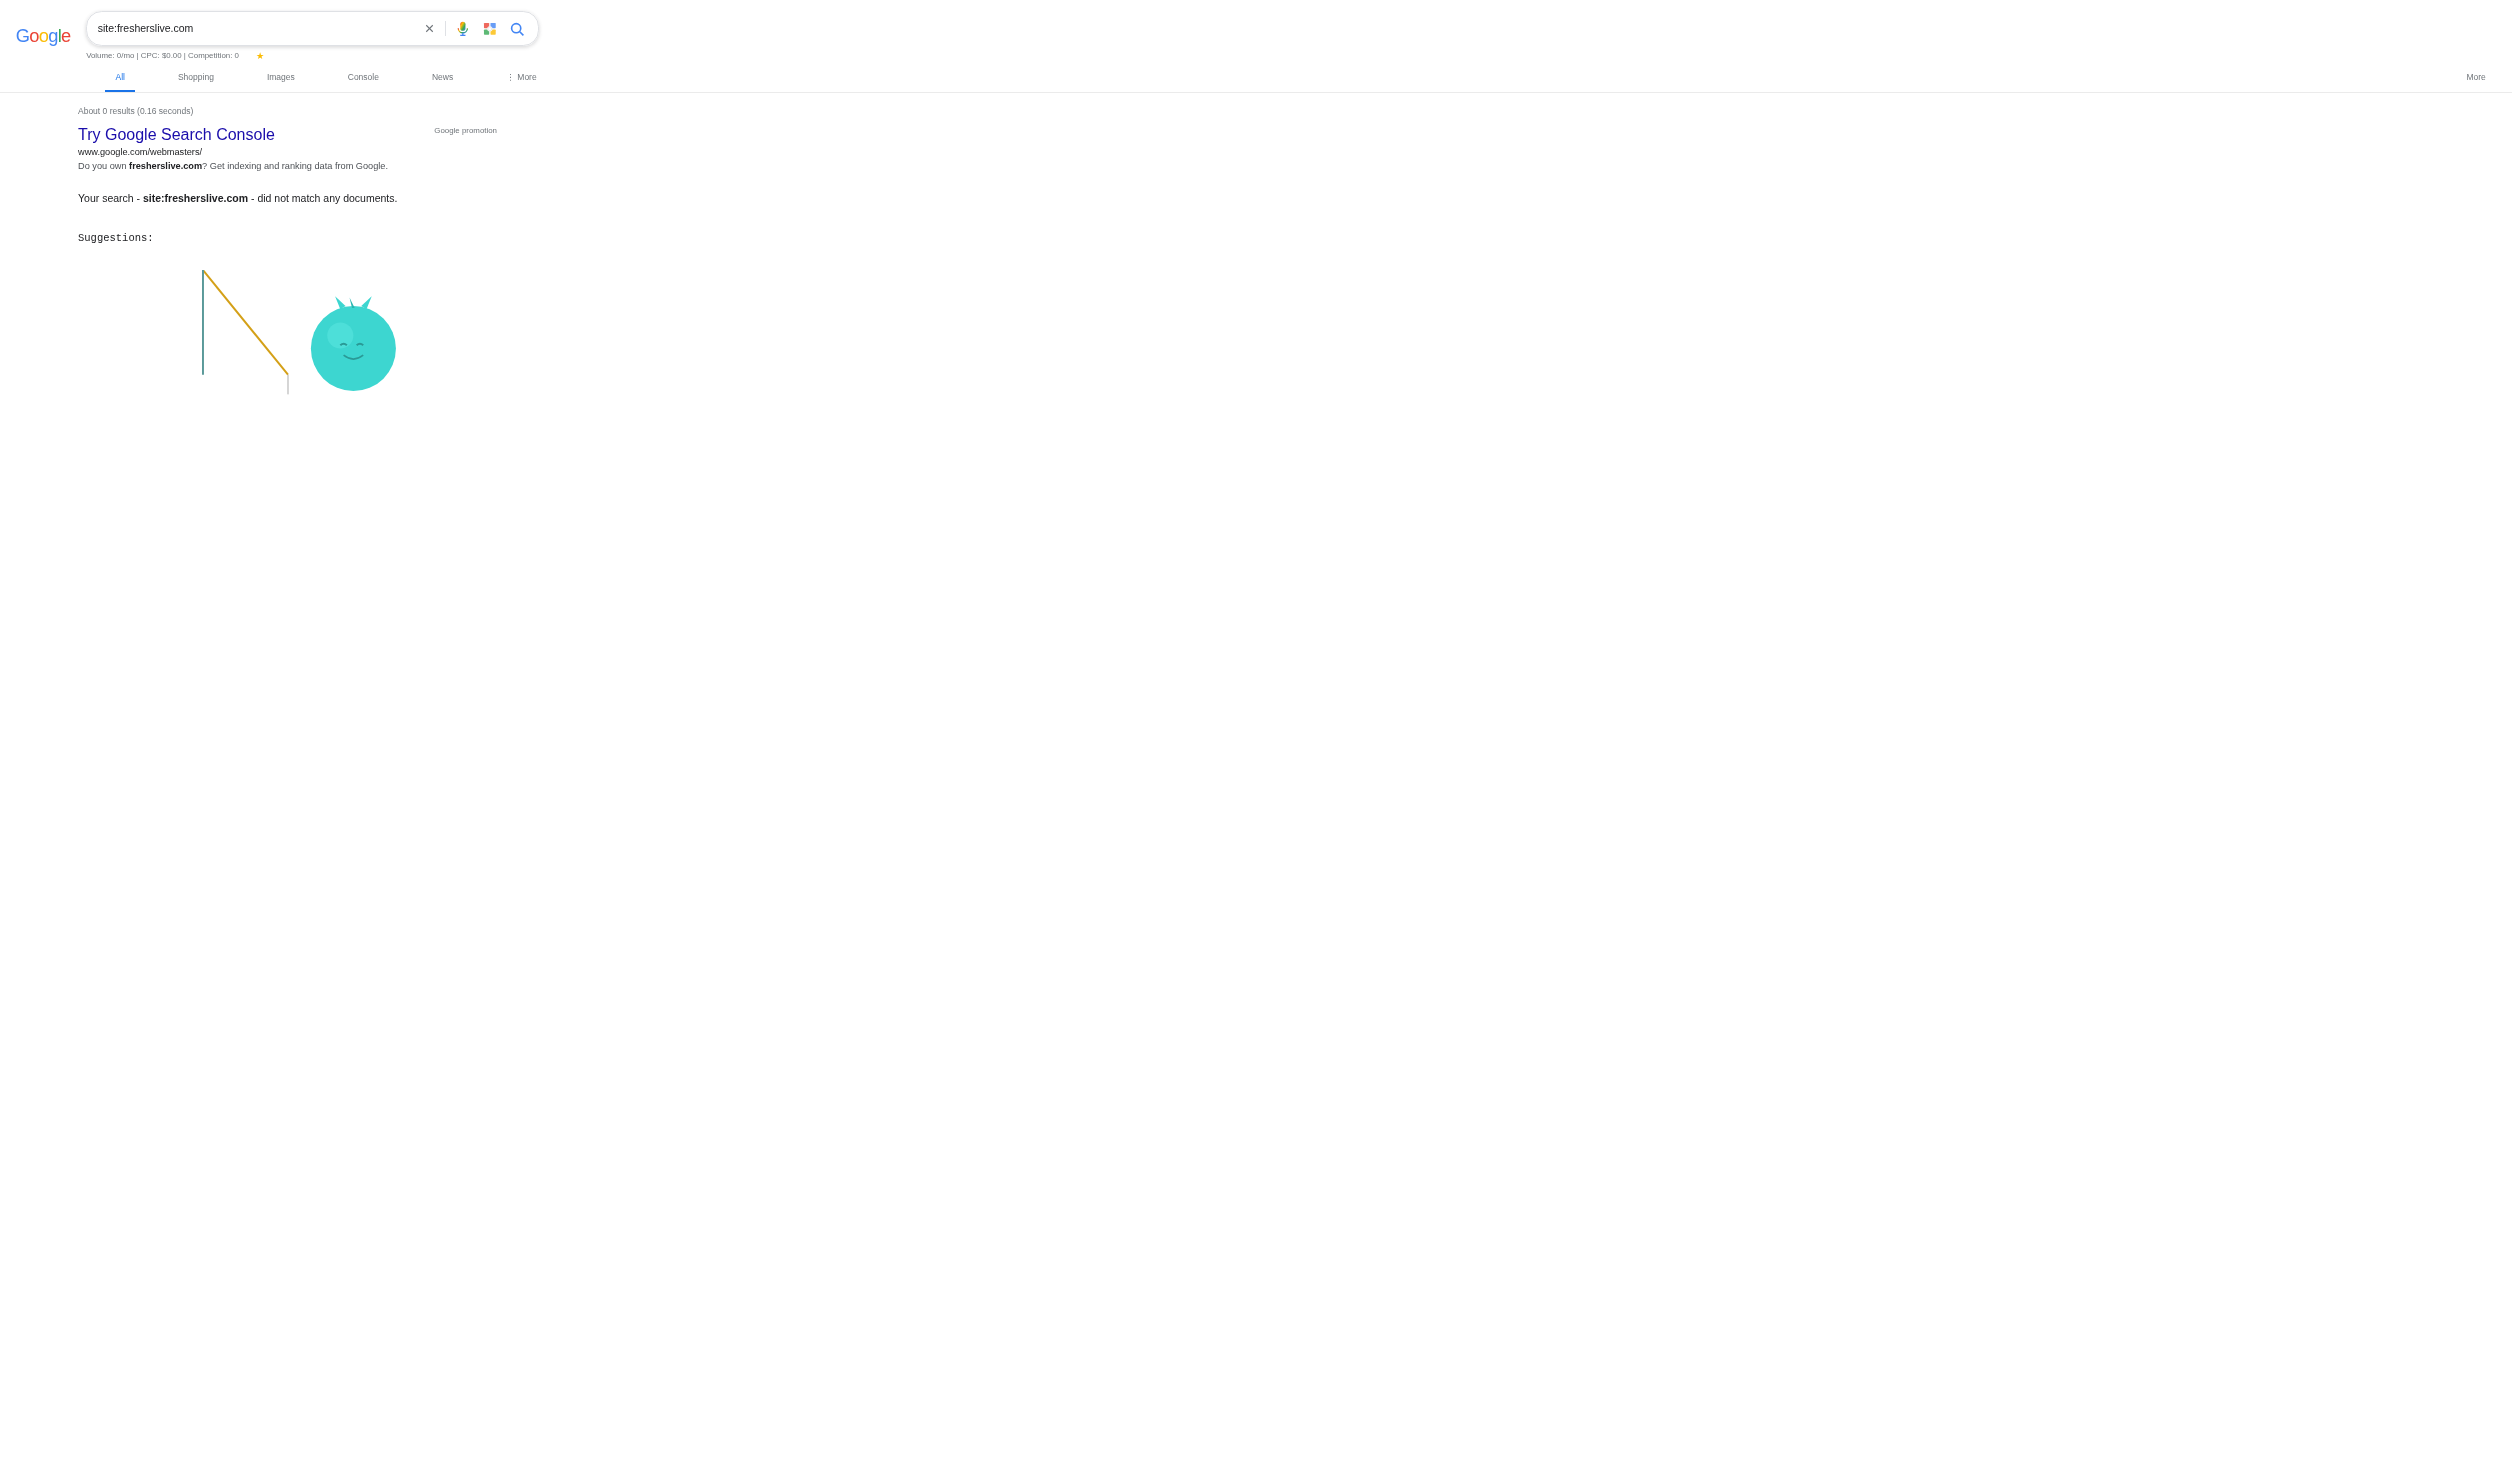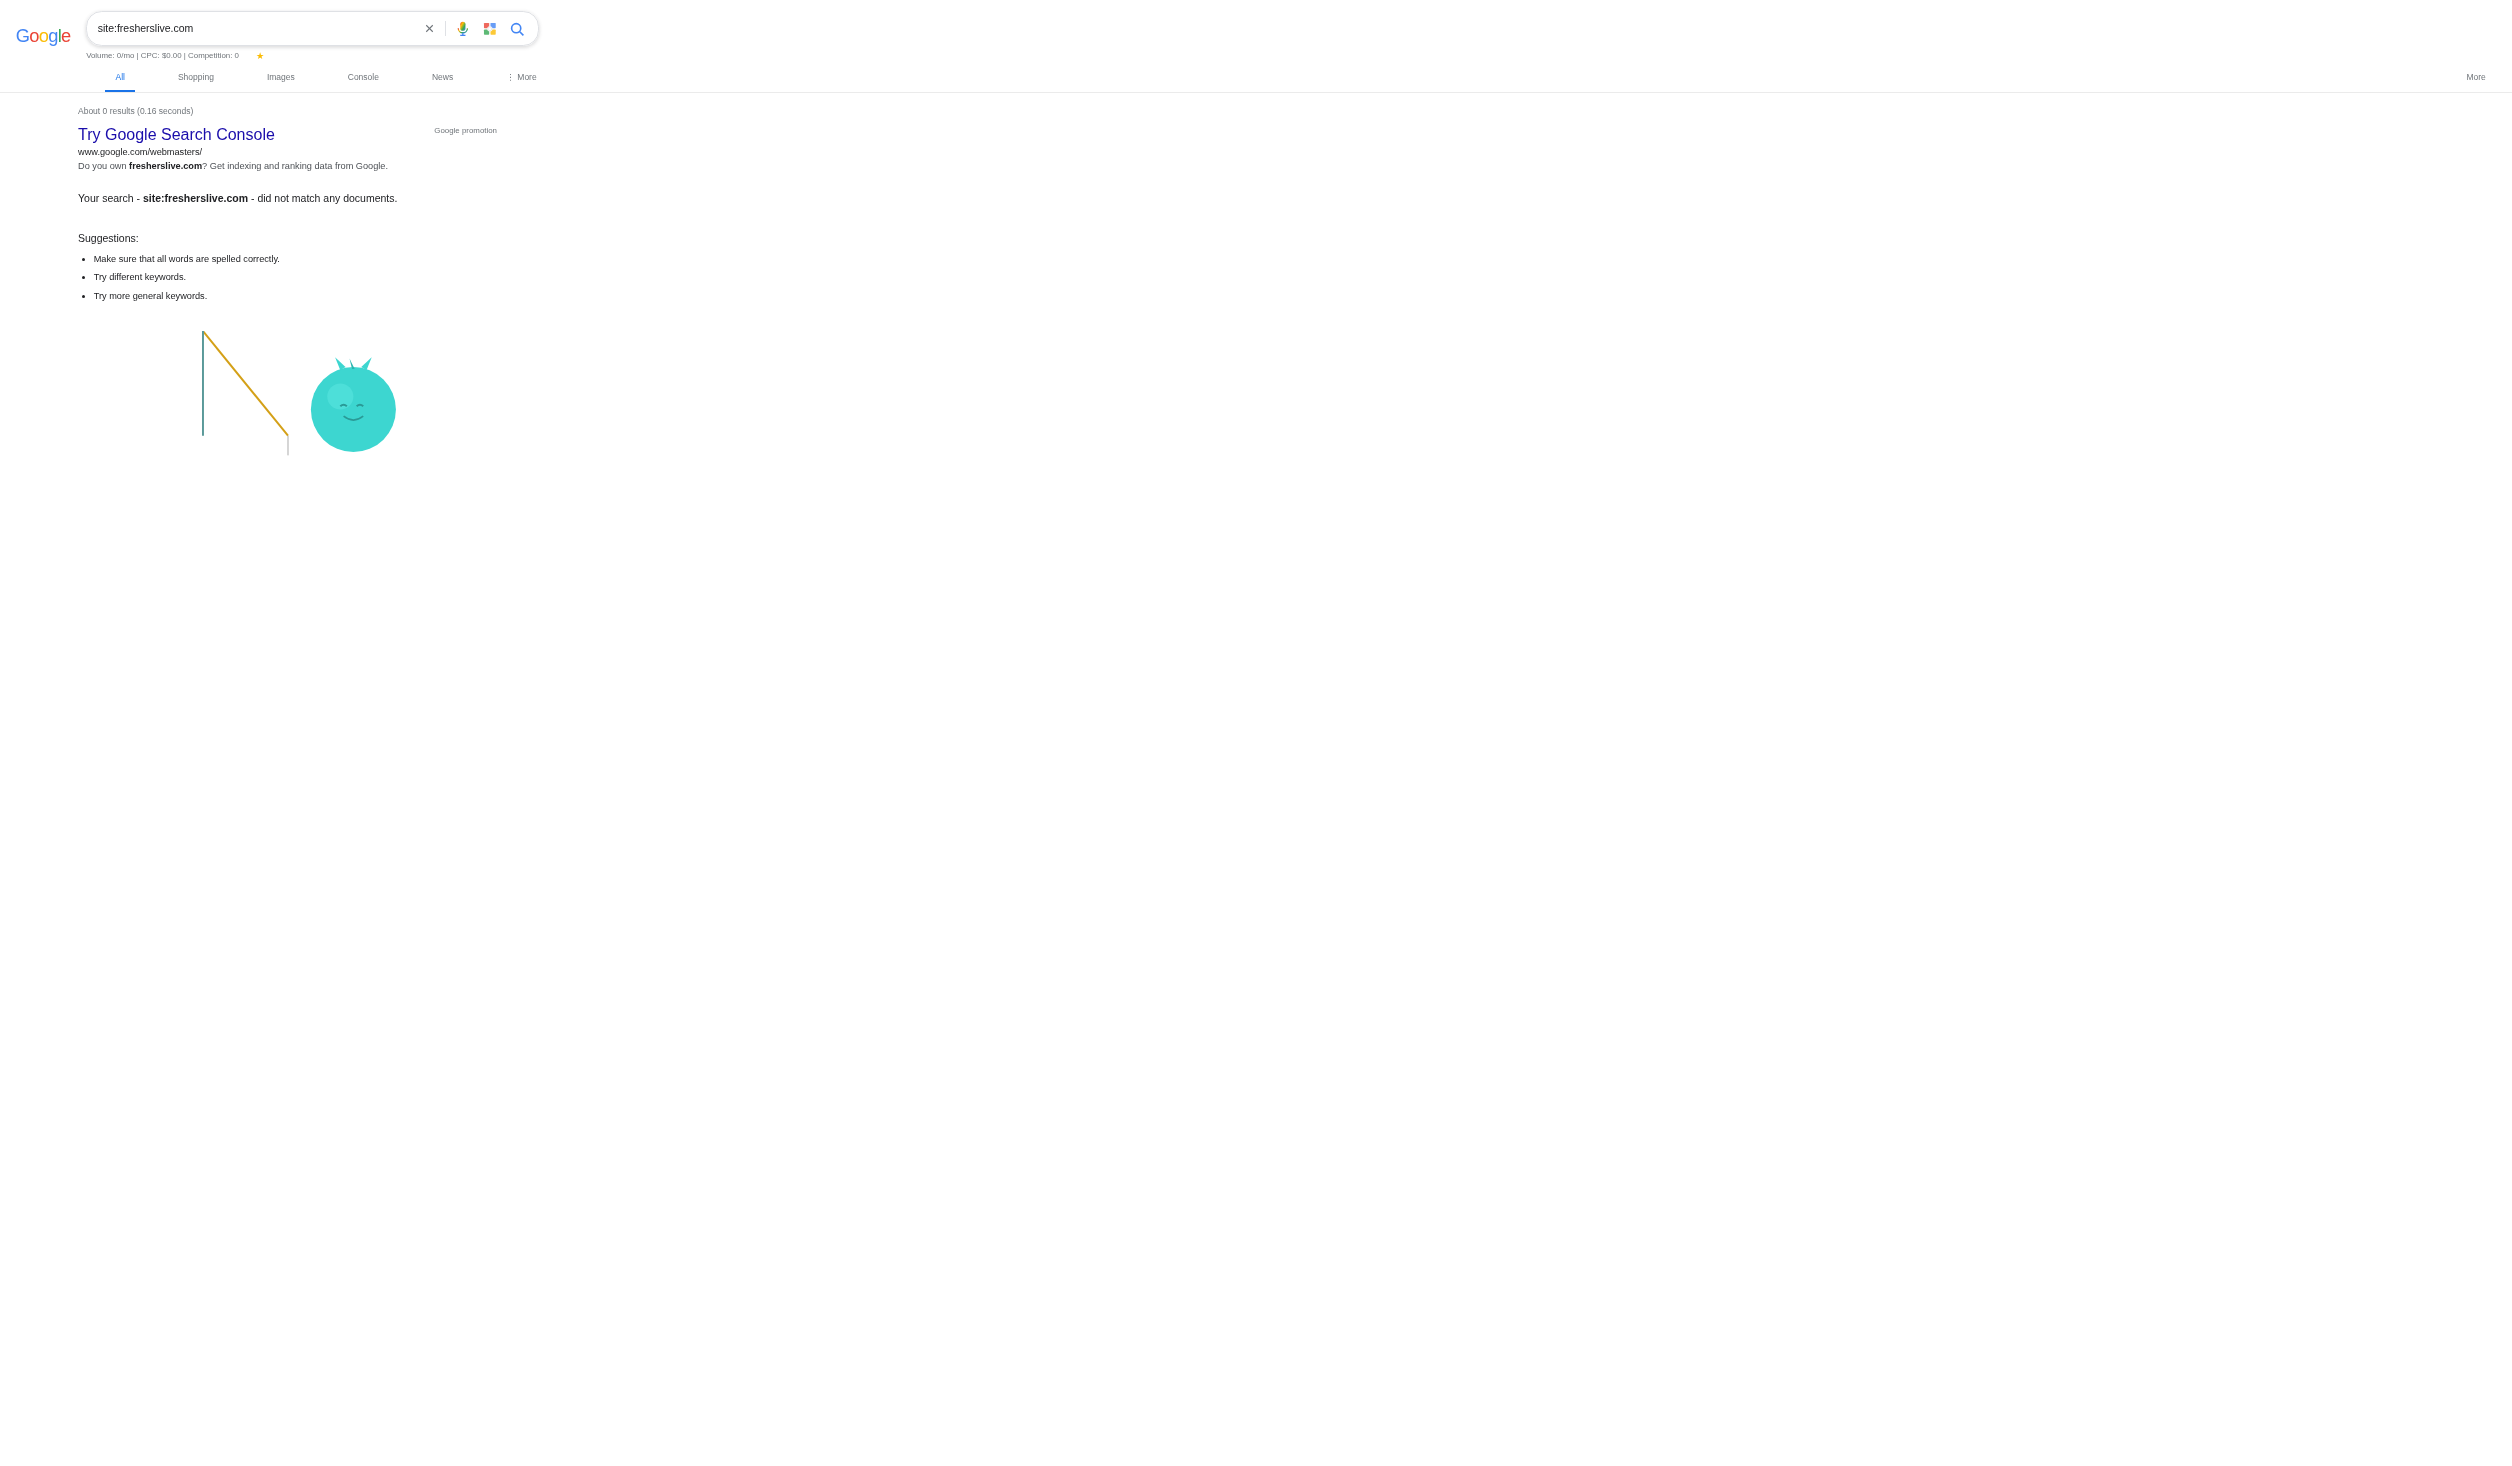--- a/index.html
+++ b/index.html
@@ -191,20 +191,21 @@
     }
 
     .no-results-text strong {
       font-weight: 700;
     }
 
     .suggestions-label {
       font-size: 10.5px;
       color: #202124;
       margin-bottom: 6.5px;
+      font-family: Liberation Mono, monospace;
     }
 
     .suggestions-list {
       list-style: disc;
       padding-left: 15.7px;
       font-size: 9.2px;
       color: #202124;
       line-height: 2;
     }
 
@@ -331,25 +332,20 @@
     </div>
   </div>
 
   <div class="no-results-section">
     <div class="no-results-text">
       <span>Your search - </span><strong>site:fresherslive.com</strong><span> - did not match any documents.</span>
     </div>
 
     <div class="suggestions-label">Suggestions:</div>
 
-    <ul class="suggestions-list">
-      <li>Make sure that all words are spelled correctly.</li>
-      <li>Try different keywords.</li>
-      <li>Try more general keywords.</li>
-    </ul>
   </div>
 
   <div class="illustration-area">
 
     <svg width="327" height="131" style="position:absolute; left:50%; transform:translateX(-50%);" viewBox="0 0 500 200">
 
       <line x1="120" y1="0" x2="250" y2="160" stroke="#D4A017" stroke-width="3"></line>
 
       <line x1="120" y1="0" x2="120" y2="160" stroke="#5a9999" stroke-width="3"></line>
 

